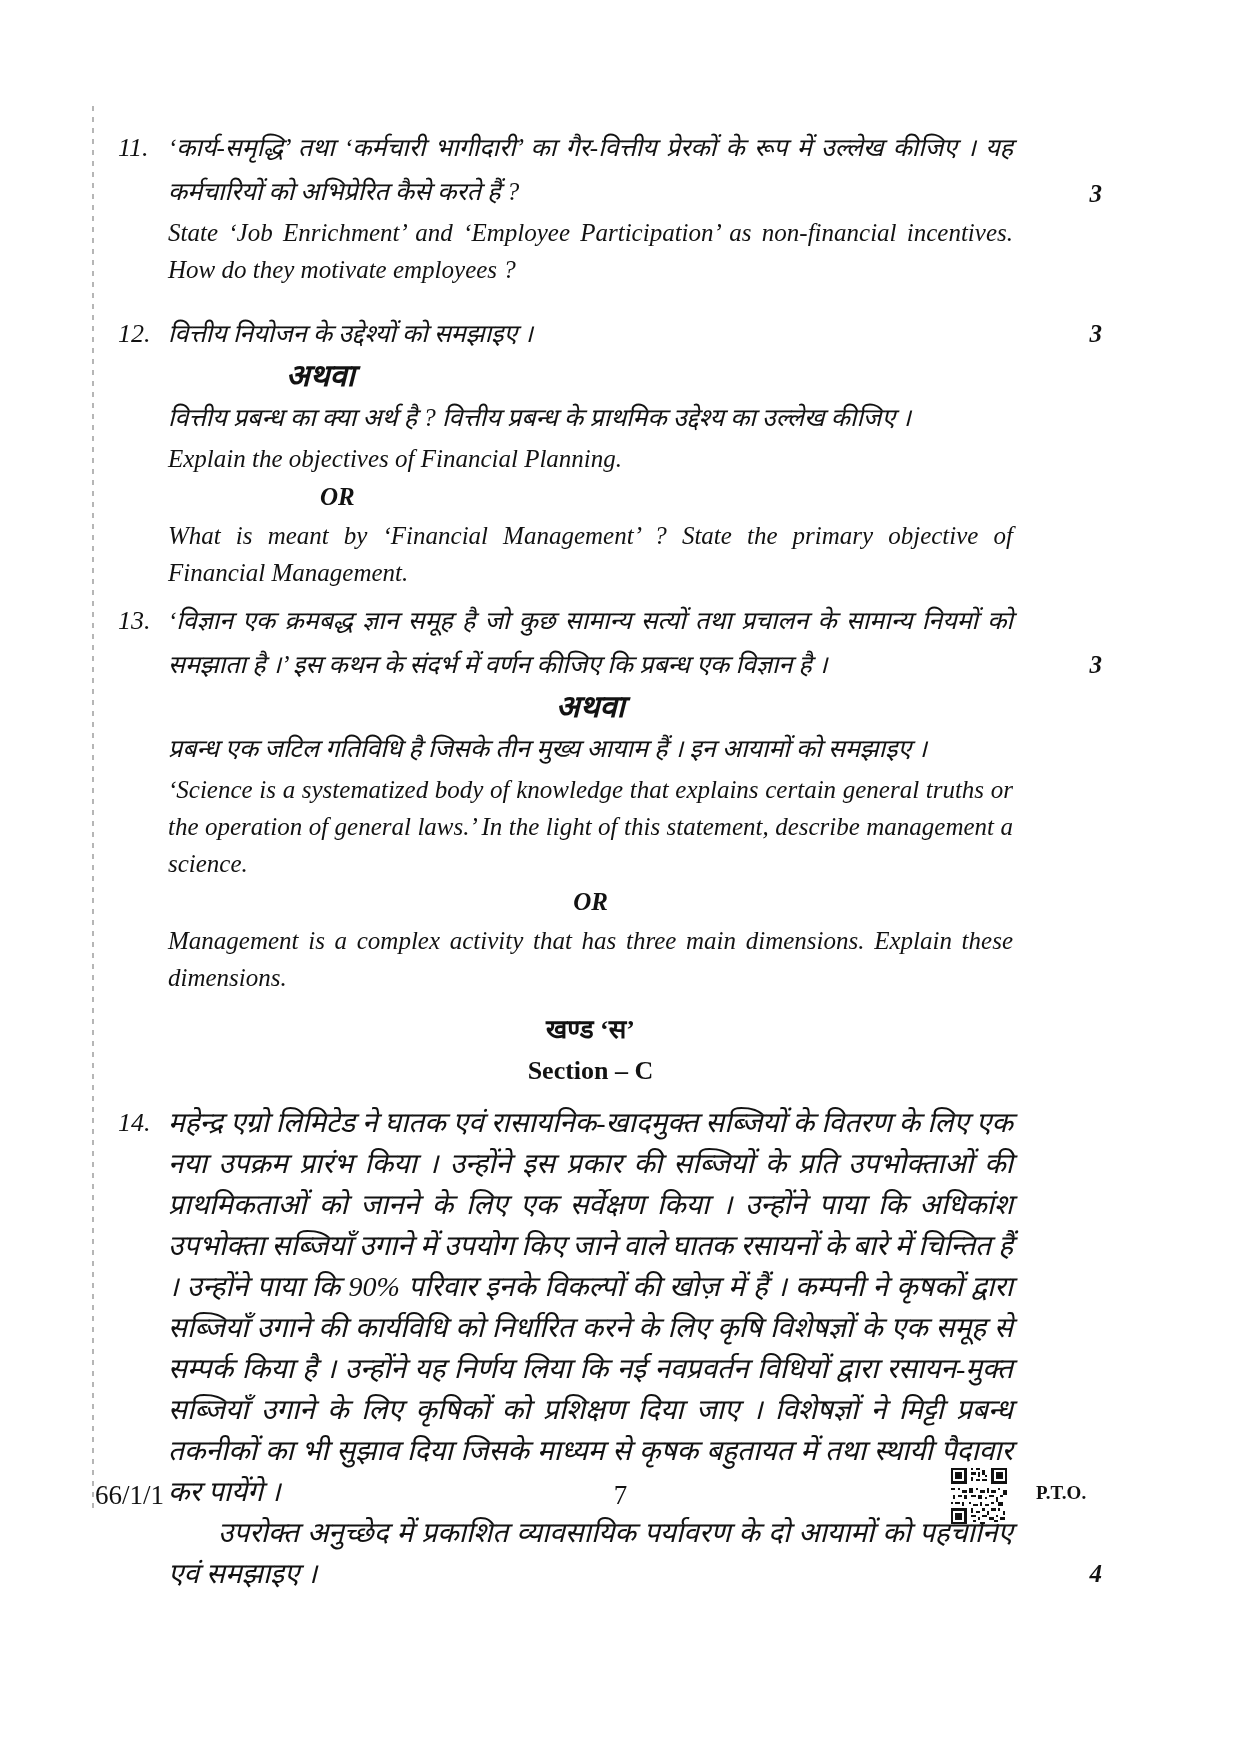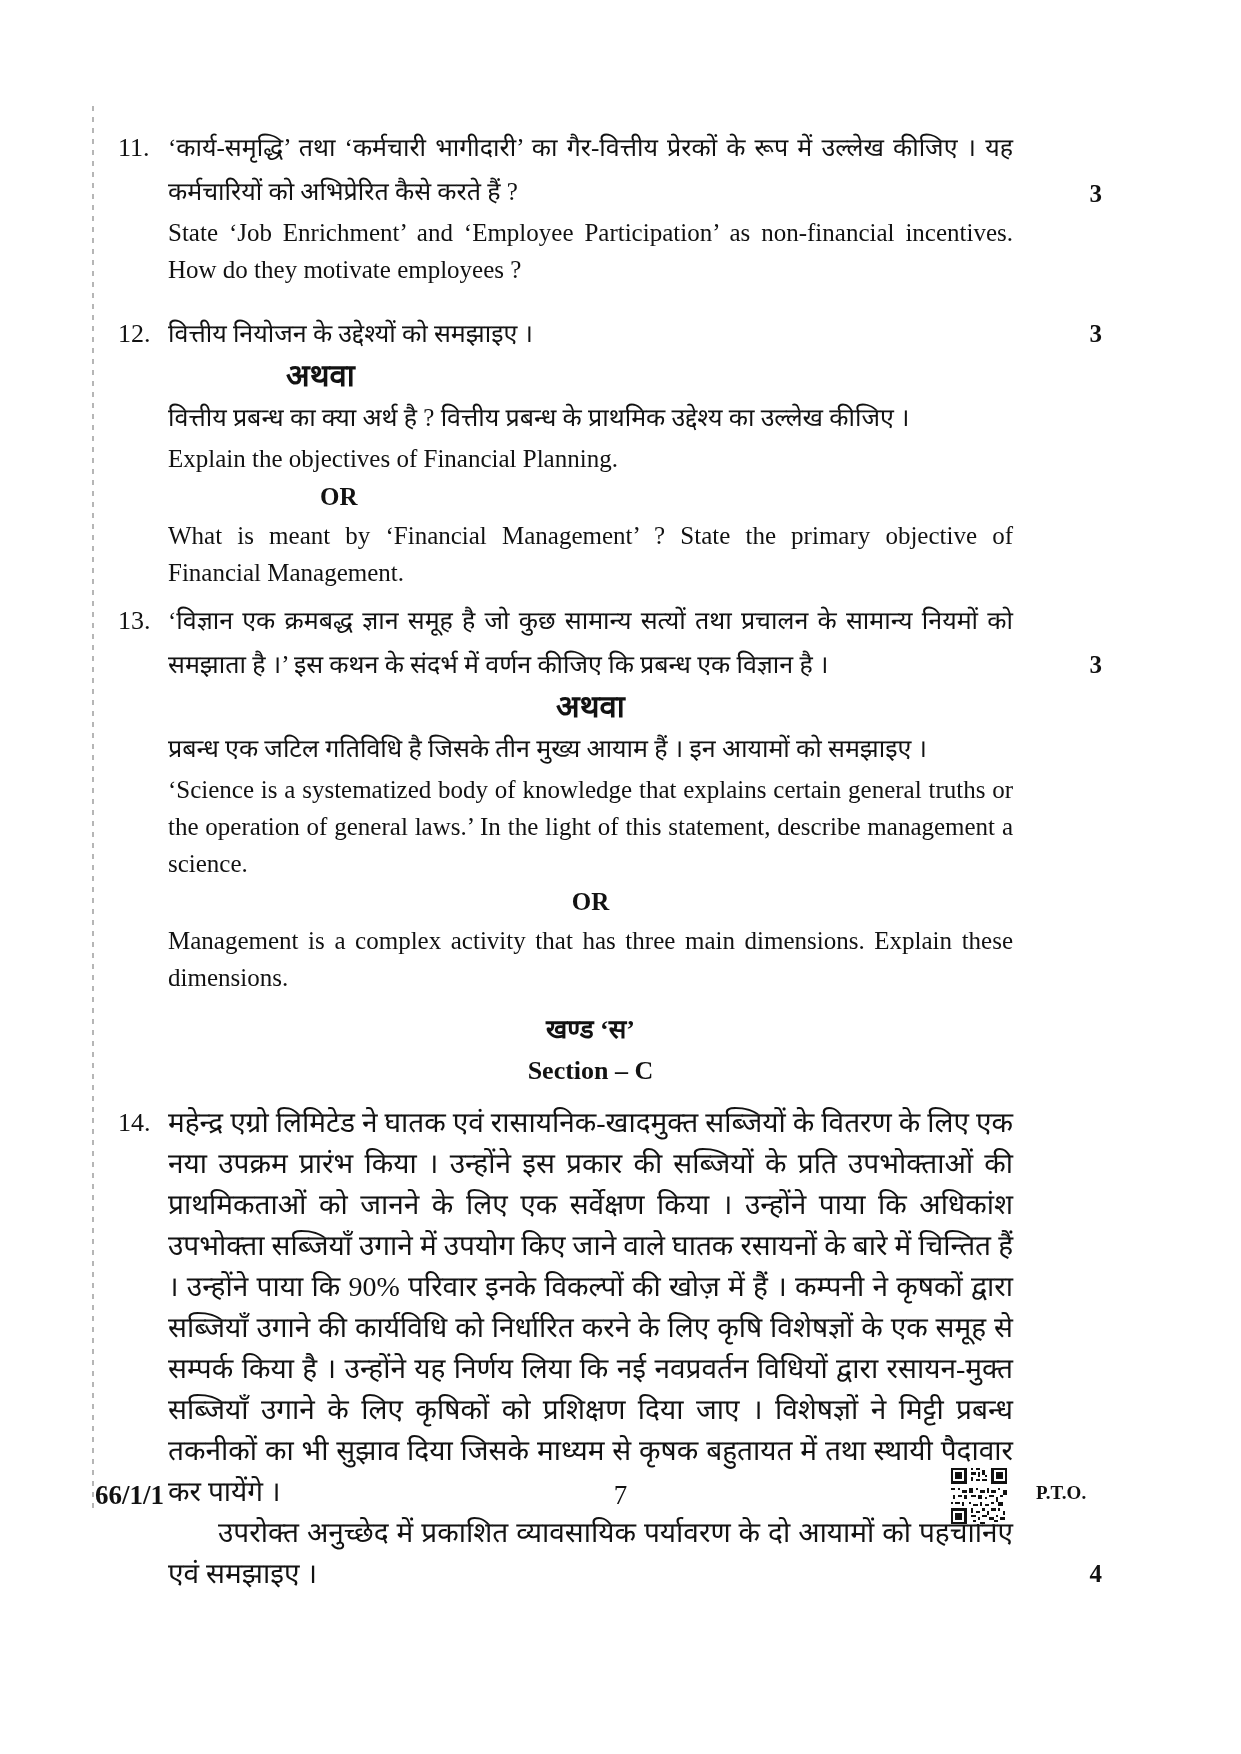--- a/index.html
+++ b/index.html
@@ -7,41 +7,41 @@
     position:relative;width:1241px;height:1754px;margin:0 auto;
     background:#ffffff;color:#121212;overflow:hidden;
     font-family:"Liberation Serif","DejaVu Serif",serif;
   }
   .fold-line{
     position:absolute;left:92px;top:106px;width:2px;height:1408px;
     background:repeating-linear-gradient(to bottom,#7a7a7a 0 5px,transparent 5px 11px);
     opacity:.55;
   }
   .content{position:absolute;left:118px;top:126px;width:990px;}
-  .q{position:relative;display:flex;align-items:flex-start;}
+  .q{position:relative;display:flex;align-items:flex-start;font-style:italic;}
   .qnum{flex:0 0 50px;font-size:26px;line-height:44px;}
   .qbody{flex:0 0 845px;max-width:845px;}
   p.hi{margin:0;font-size:25px;line-height:44px;text-align:justify;}
   p.hi-sm{margin:0;font-size:28px;line-height:41px;text-align:justify;}
   p.en{margin:0;font-size:25px;line-height:37px;text-align:justify;}
   .or-hi{font-weight:bold;font-size:31px;line-height:40px;}
   .or-en{font-weight:bold;font-size:25px;line-height:40px;}
   .indent-118{margin-left:118px;}
   .indent-152{margin-left:152px;}
   .center{text-align:center;}
   .marks{position:absolute;right:6px;font-weight:bold;font-size:25px;line-height:28px;}
   .mt4{margin-top:4px;}.mt6{margin-top:6px;}
   .q11{margin-bottom:24px;}
   .q12{margin-bottom:8px;}
   .q13{margin-bottom:0;}
   .section-head{margin:14px 0 10px 50px;width:845px;text-align:center;font-weight:bold;}
   .section-hi{font-size:26px;line-height:40px;}
   .section-en{font-size:26px;line-height:42px;}
   .q14-question{text-indent:50px;margin-top:2px;}
-  .footer-code{position:absolute;left:95px;top:1480px;font-weight:bold;font-size:27px;}
+  .footer-code{position:absolute;left:95px;top:1480px;font-weight:normal;font-size:27px;}
   .footer-page{position:absolute;left:0;right:0;top:1480px;text-align:center;font-size:27px;}
   .footer-pto{position:absolute;left:1036px;top:1482px;font-weight:bold;font-size:19px;}
   .qr{position:absolute;left:951px;top:1468px;width:56px;height:56px;}
   .qr svg{width:56px;height:56px;shape-rendering:crispEdges;}
 </style>
 </head>
 <body>
 
 <div class="page">
 

